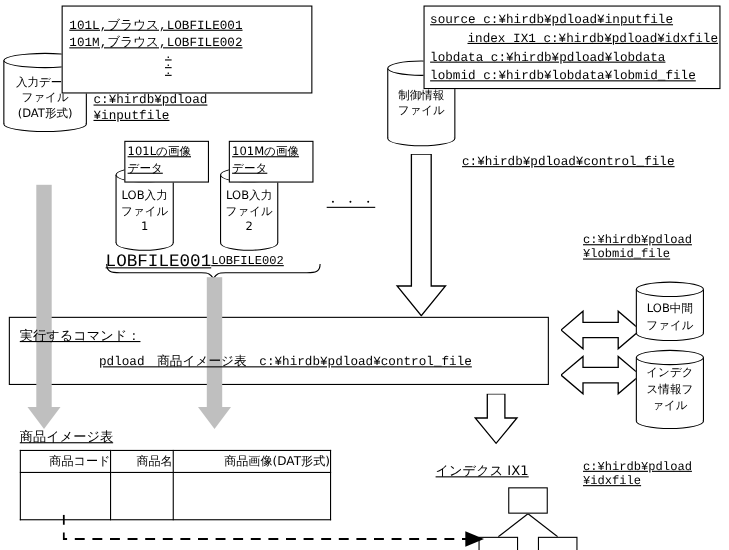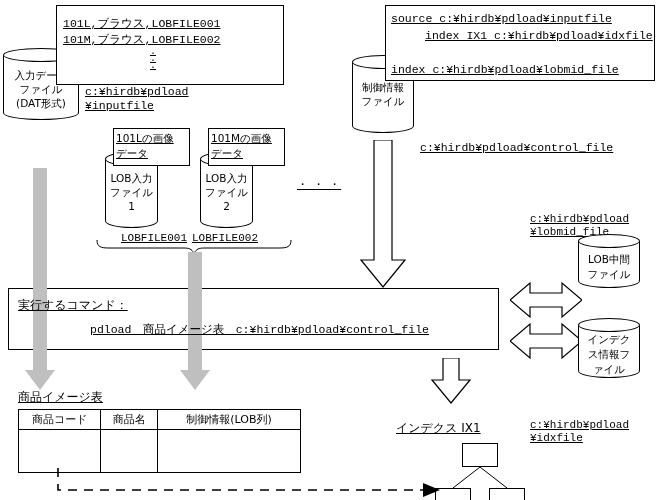--- a/index.html
+++ b/index.html
@@ -37,21 +37,21 @@
   .gray-arrow .head{position:absolute;left:50%;transform:translateX(-50%);bottom:0;
       width:0;height:0;border-left:15px solid transparent;border-right:15px solid transparent;
       border-top:20px solid #bfbfbf;}
 
   
   .hollow-down{position:absolute;}
   .hollow-lr{position:absolute;}
 
   
   .tbl{position:absolute;border:1px solid #000;border-collapse:collapse;background:#fff;}
-  .tbl td{border:1px solid #000;font-size:11px;padding:0;text-align:center;
+  .tbl td{border:1px solid #000;font-size:11px;padding:0;text-align:right;
       font-family:"DejaVu Sans","Liberation Sans",sans-serif;}
 
   
   .node{position:absolute;border:1px solid #000;background:#fff;box-sizing:border-box;}
 </style>
 </head>
 <body>
 
 <div id="stage">
 
@@ -70,21 +70,22 @@
 ファイル
 (DAT形式)</div>
   </div>
 
   <div class="txt mono" style="left:85px;top:85px;font-size:11.5px;z-index:5;">c:¥hirdb¥pdload</div>
   <div class="txt mono" style="left:85px;top:99px;font-size:11.5px;z-index:5;text-align:center;">¥inputfile</div>
 
   <div class="box" style="left:385px;top:5px;width:270px;height:76px;z-index:4;"></div>
   <div class="txt mono" style="left:391px;top:12px;font-size:11.5px;z-index:5;">source c:¥hirdb¥pdload¥inputfile</div>
   <div class="txt mono" style="left:391px;top:29px;font-size:11.5px;z-index:5;margin-left:34px;">index IX1 c:¥hirdb¥pdload¥idxfile</div>
-  <div class="txt mono" style="left:391px;top:63px;font-size:11.5px;z-index:5;">index c:¥hirdb¥pdload¥lobmid_file</div>
+  <div class="txt mono" style="left:391px;top:46px;font-size:11.5px;z-index:5;">lobdata c:¥hirdb¥pdload¥lobdata</div>
+  <div class="txt mono" style="left:391px;top:63px;font-size:11.5px;z-index:5;">lobmid c:¥hirdb¥lobdata¥lobmid_file</div>
 
   <div class="cyl" style="left:352px;top:55px;width:62px;height:78px;z-index:2;">
     <div class="body"></div>
     <div class="top"></div>
     <div class="bot"></div>
     <div class="lbl jp" style="top:25px;font-size:10.5px;line-height:14px;">制御情報
 ファイル</div>
   </div>
 
   <div class="txt mono" style="left:420px;top:100px;font-size:11.5px;z-index:5;margin-top:41px;">c:¥hirdb¥pdload¥control_file</div>
@@ -94,21 +95,21 @@
 データ</div>
 
   <div class="cyl" style="left:105px;top:152px;width:53px;height:76px;z-index:2;">
     <div class="body"></div>
     <div class="top"></div>
     <div class="bot"></div>
     <div class="lbl jp" style="top:19px;font-size:10.5px;line-height:14px;">LOB入力
 ファイル
 1</div>
   </div>
-  <div class="txt mono" style="left:96px;top:232px;font-size:11px;margin-left:25px;">LOBFILE001</div>
+  <div class="txt mono" style="left:96px;top:232px;font-size:16px;">LOBFILE001</div>
 
   <div class="box" style="left:208px;top:128px;width:77px;height:38px;z-index:4;"></div>
   <div class="txt jp" style="left:211px;top:131px;font-size:10.5px;line-height:15px;z-index:5;">101Mの画像
 データ</div>
 
   <div class="cyl" style="left:200px;top:152px;width:53px;height:76px;z-index:2;">
     <div class="body"></div>
     <div class="top"></div>
     <div class="bot"></div>
     <div class="lbl jp" style="top:19px;font-size:10.5px;line-height:14px;">LOB入力
@@ -144,29 +145,29 @@
   <svg class="hollow-lr" style="left:510px;top:281px;width:72px;height:38px;" viewBox="0 0 72 38">
     <path d="M0,19 L20,2 L20,12 L52,12 L52,2 L72,19 L52,36 L52,26 L20,26 L20,36 Z" fill="#fff" stroke="#000" stroke-width="1.2"></path>
   </svg>
   <svg class="hollow-lr" style="left:510px;top:322px;width:72px;height:38px;" viewBox="0 0 72 38">
     <path d="M0,19 L20,2 L20,12 L52,12 L52,2 L72,19 L52,36 L52,26 L20,26 L20,36 Z" fill="#fff" stroke="#000" stroke-width="1.2"></path>
   </svg>
 
   <div class="txt mono" style="left:530px;top:213px;font-size:11px;">c:¥hirdb¥pdload</div>
   <div class="txt mono" style="left:530px;top:226px;font-size:11px;">¥lobmid_file</div>
 
-  <div class="cyl" style="left:578px;top:234px;width:62px;height:54px;z-index:2;">
+  <div class="cyl" style="left:578px;top:256px;width:62px;height:54px;z-index:2;">
     <div class="body"></div>
     <div class="top"></div>
     <div class="bot"></div>
     <div class="lbl jp" style="top:18px;font-size:10.5px;line-height:15px;">LOB中間
 ファイル</div>
   </div>
 
-  <div class="cyl" style="left:578px;top:318px;width:62px;height:60px;z-index:2;">
+  <div class="cyl" style="left:578px;top:318px;width:62px;height:72px;z-index:2;">
     <div class="body"></div>
     <div class="top"></div>
     <div class="bot"></div>
     <div class="lbl jp" style="top:14px;font-size:10.5px;line-height:15px;">インデク
 ス情報フ
 ァイル</div>
   </div>
 
   <div class="txt mono" style="left:530px;top:419px;font-size:11px;">c:¥hirdb¥pdload</div>
   <div class="txt mono" style="left:530px;top:432px;font-size:11px;">¥idxfile</div>
@@ -185,21 +186,21 @@
   <div class="node" style="left:435px;top:488px;width:36px;height:24px;"></div>
   <div class="node" style="left:489px;top:488px;width:36px;height:24px;"></div>
 
   <div class="txt jp" style="left:18px;top:391px;font-size:12px;text-align:right;">商品イメージ表</div>
 
   <table class="tbl" style="left:18px;top:409px;width:283px;" cellspacing="0">
     <tbody>
         <tr>
       <td style="width:82px;height:19px;">商品コード</td>
       <td style="width:56px;height:19px;margin-top:16px;">商品名</td>
-      <td style="width:143px;height:19px;">制御情報(LOB列)</td>
+      <td style="width:143px;height:19px;">商品画像(DAT形式)</td>
     </tr>
     <tr>
       <td style="height:42px;"></td>
       <td style="height:42px;"></td>
       <td style="height:42px;"></td>
     </tr>
   </tbody>
     </table>
 
   <svg class="abs" style="left:55px;top:468px;width:390px;height:30px;" viewBox="0 0 390 30">

